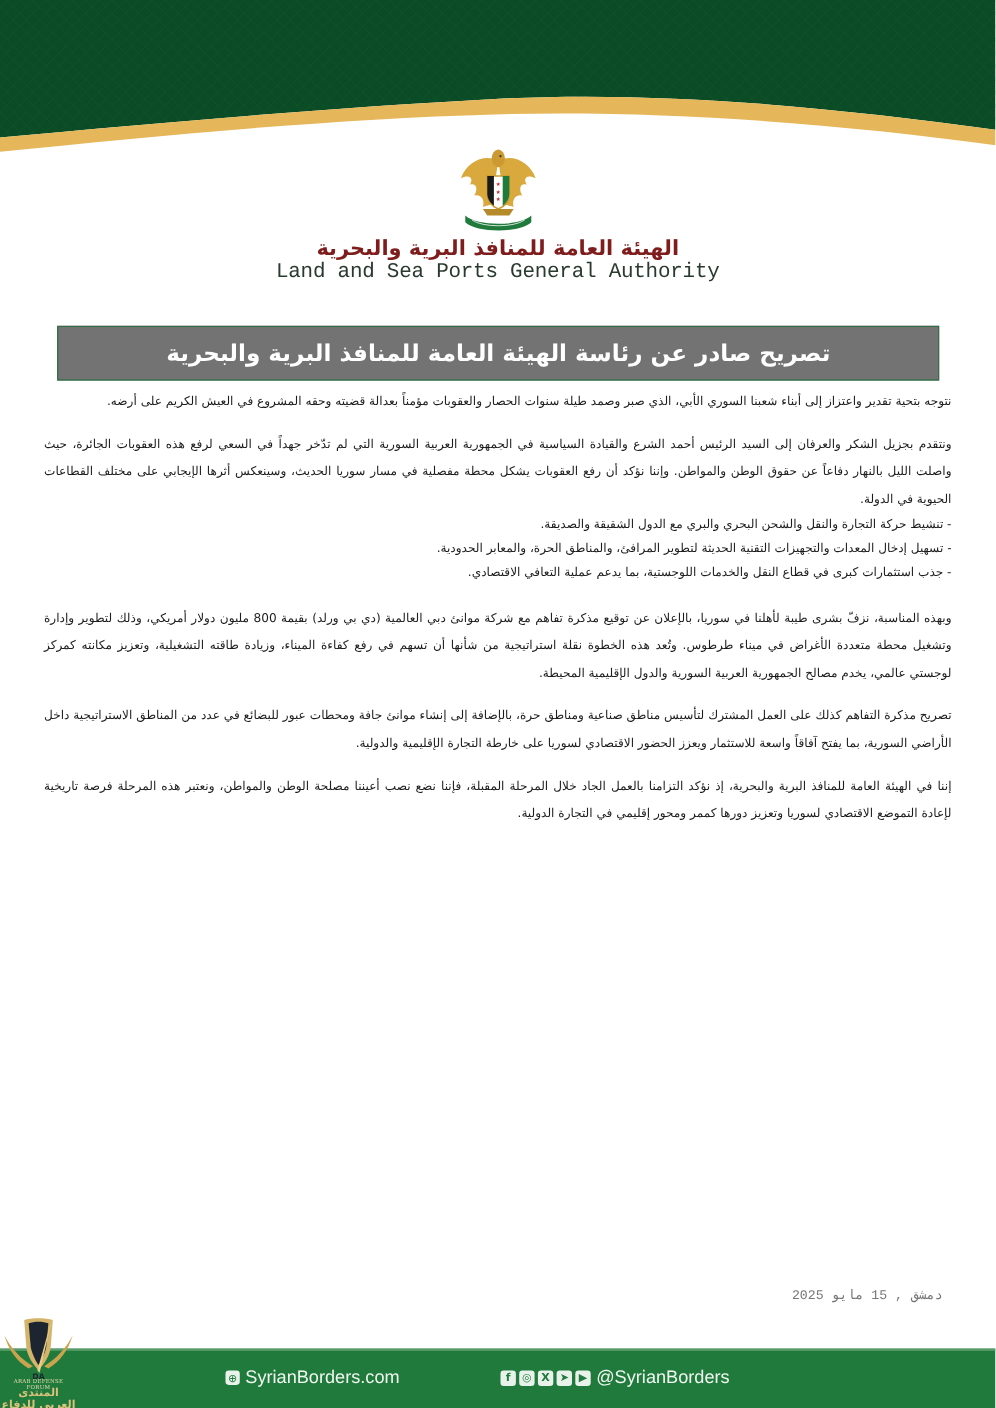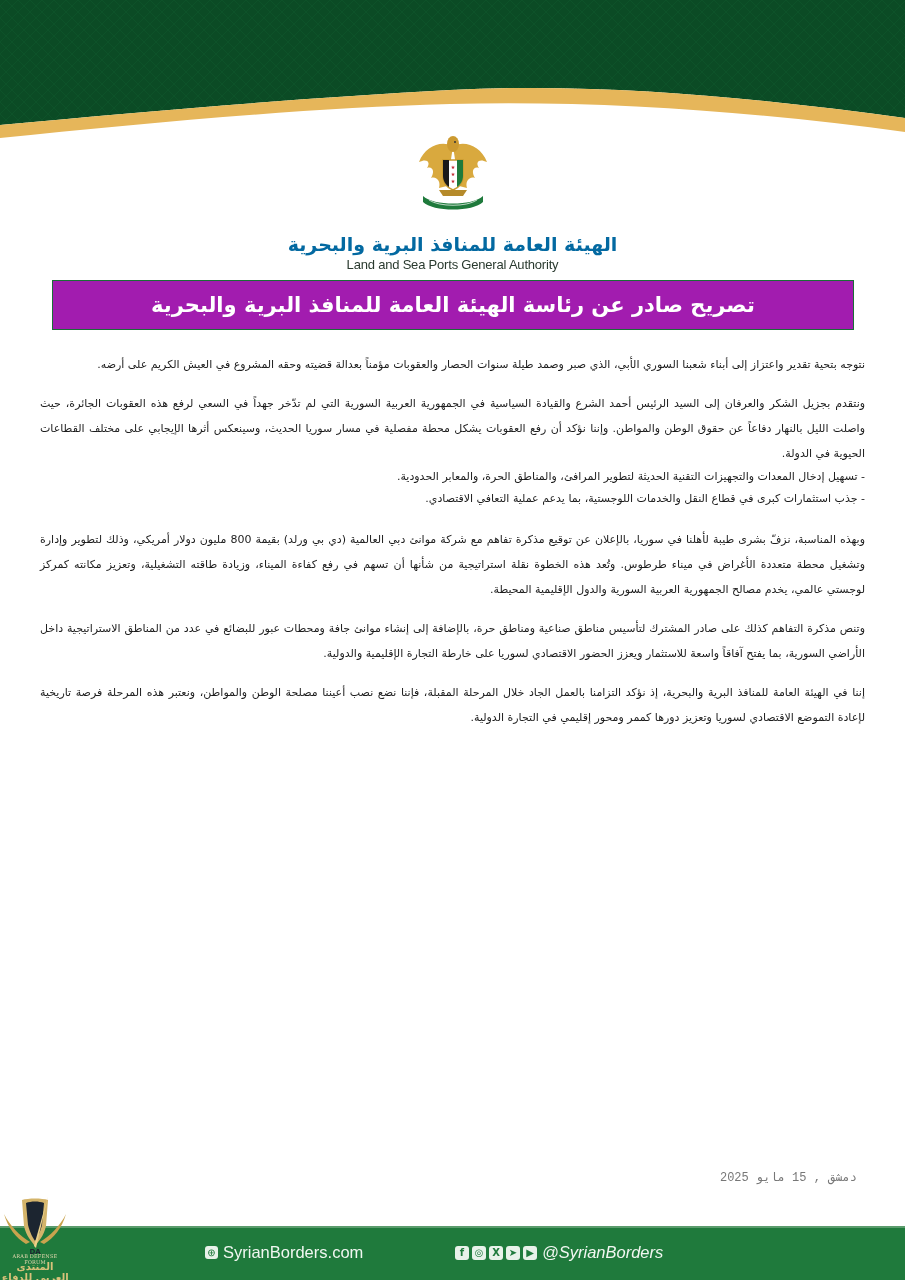--- a/index.html
+++ b/index.html
@@ -12,31 +12,31 @@
     .header {
       position: absolute; left: 0; top: 0; width: 905px; height: 140px;
     }
     .header svg { display: block; }
 
     .logo-block {
       position: absolute; left: 0; top: 132px; width: 905px; text-align: center;
     }
     .emblem { display: block; margin: 0 auto; width: 80px; height: 82px; }
     .org-ar {
-      direction: rtl; font-weight: bold; font-size: 19px; color: #0369a1;
-      margin-top: 18px; line-height: 24px;
+      direction: rtl; font-weight: bold; font-size: 19px; color: #7f1d1d;
+      margin-top: 0; line-height: 24px;
     }
     .org-en {
-      font-family: Liberation Sans, sans-serif; font-size: 13px; color: #2a3a2f;
+      font-family: Liberation Mono, monospace; font-size: 19px; color: #2a3a2f;
       line-height: 18px; letter-spacing: -0.2px;
     }
 
     .title-bar {
-      position: absolute; left: 52px; top: 280px; width: 802px; height: 50px;
-      background: #a21caf;
+      position: absolute; left: 52px; top: 296px; width: 802px; height: 50px;
+      background: #737373;
       display: flex; align-items: center; justify-content: center;
       box-shadow: 0 0 0 1px #1a6e37 inset;
     }
     .title-bar span {
       direction: rtl; color: #ffffff; font-weight: bold; font-size: 21px;
     }
 
     .body {
       position: absolute; left: 40px; top: 352px; width: 825px;
       direction: rtl; text-align: justify; text-align-last: right;
@@ -69,21 +69,21 @@
     .footer-social {
       position: absolute; left: 455px; top: 15px;
       display: flex; align-items: center; gap: 3px;
       color: #f1f7f1; font-family: "Liberation Sans", sans-serif; font-size: 16.5px;
     }
     .sicon {
       width: 14px; height: 14px; border-radius: 3px; background: #e8f2ea; color: #1f7a3c;
       display: inline-flex; align-items: center; justify-content: center;
       font-size: 10px; font-weight: bold; font-family: "DejaVu Sans", sans-serif;
     }
-    .handle { margin-left: 2px; font-style: italic; }
+    .handle { margin-left: 2px; }
 
     .watermark {
       position: absolute; left: 0; top: 1196px; width: 70px; height: 84px;
     }
     .wm-text1 {
       position: absolute; left: 4px; top: 57px; width: 62px; text-align: center;
       font-family: "DejaVu Serif", serif; font-size: 5px; color: #e6d9b0; letter-spacing: 0.2px;
     }
     .wm-text2 {
       position: absolute; left: 0px; top: 65px; width: 70px; text-align: center; direction: rtl;
@@ -132,25 +132,26 @@
 </div>
 
 <div class="title-bar">
   <span>تصريح صادر عن رئاسة الهيئة العامة للمنافذ البرية والبحرية</span>
 </div>
 
 <div class="body">
   <p>نتوجه بتحية تقدير واعتزاز إلى أبناء شعبنا السوري الأبي، الذي صبر وصمد طيلة سنوات الحصار والعقوبات مؤمناً بعدالة قضيته وحقه المشروع في العيش الكريم على أرضه.</p>
   <p>ونتقدم بجزيل الشكر والعرفان إلى السيد الرئيس أحمد الشرع والقيادة السياسية في الجمهورية العربية السورية التي لم تدّخر جهداً في السعي لرفع هذه العقوبات الجائرة، حيث واصلت الليل بالنهار دفاعاً عن حقوق الوطن والمواطن. وإننا نؤكد أن رفع العقوبات يشكل محطة مفصلية في مسار سوريا الحديث، وسينعكس أثرها الإيجابي على مختلف القطاعات الحيوية في الدولة.</p>
   <ul>
+    <li>- تنشيط حركة التجارة والنقل والشحن البحري والبري مع الدول الشقيقة والصديقة.</li>
     <li>- تسهيل إدخال المعدات والتجهيزات التقنية الحديثة لتطوير المرافئ، والمناطق الحرة، والمعابر الحدودية.</li>
     <li>- جذب استثمارات كبرى في قطاع النقل والخدمات اللوجستية، بما يدعم عملية التعافي الاقتصادي.</li>
   </ul>
   <p>وبهذه المناسبة، نزفّ بشرى طيبة لأهلنا في سوريا، بالإعلان عن توقيع مذكرة تفاهم مع شركة موانئ دبي العالمية (دي بي ورلد) بقيمة 800 مليون دولار أمريكي، وذلك لتطوير وإدارة وتشغيل محطة متعددة الأغراض في ميناء طرطوس. وتُعد هذه الخطوة نقلة استراتيجية من شأنها أن تسهم في رفع كفاءة الميناء، وزيادة طاقته التشغيلية، وتعزيز مكانته كمركز لوجستي عالمي، يخدم مصالح الجمهورية العربية السورية والدول الإقليمية المحيطة.</p>
-  <p>وتنص مذكرة التفاهم كذلك على صادر المشترك لتأسيس مناطق صناعية ومناطق حرة، بالإضافة إلى إنشاء موانئ جافة ومحطات عبور للبضائع في عدد من المناطق الاستراتيجية داخل الأراضي السورية، بما يفتح آفاقاً واسعة للاستثمار ويعزز الحضور الاقتصادي لسوريا على خارطة التجارة الإقليمية والدولية.</p>
+  <p>تصريح مذكرة التفاهم كذلك على العمل المشترك لتأسيس مناطق صناعية ومناطق حرة، بالإضافة إلى إنشاء موانئ جافة ومحطات عبور للبضائع في عدد من المناطق الاستراتيجية داخل الأراضي السورية، بما يفتح آفاقاً واسعة للاستثمار ويعزز الحضور الاقتصادي لسوريا على خارطة التجارة الإقليمية والدولية.</p>
   <p>إننا في الهيئة العامة للمنافذ البرية والبحرية، إذ نؤكد التزامنا بالعمل الجاد خلال المرحلة المقبلة، فإننا نضع نصب أعيننا مصلحة الوطن والمواطن، ونعتبر هذه المرحلة فرصة تاريخية لإعادة التموضع الاقتصادي لسوريا وتعزيز دورها كممر ومحور إقليمي في التجارة الدولية.</p>
 </div>
 
 <div class="date">دمشق ,  15 مايو 2025</div>
 
 <div class="footer">
   <div class="footer-site">
     <span class="globe">⊕</span>
     <span>SyrianBorders.com</span>
   </div>

